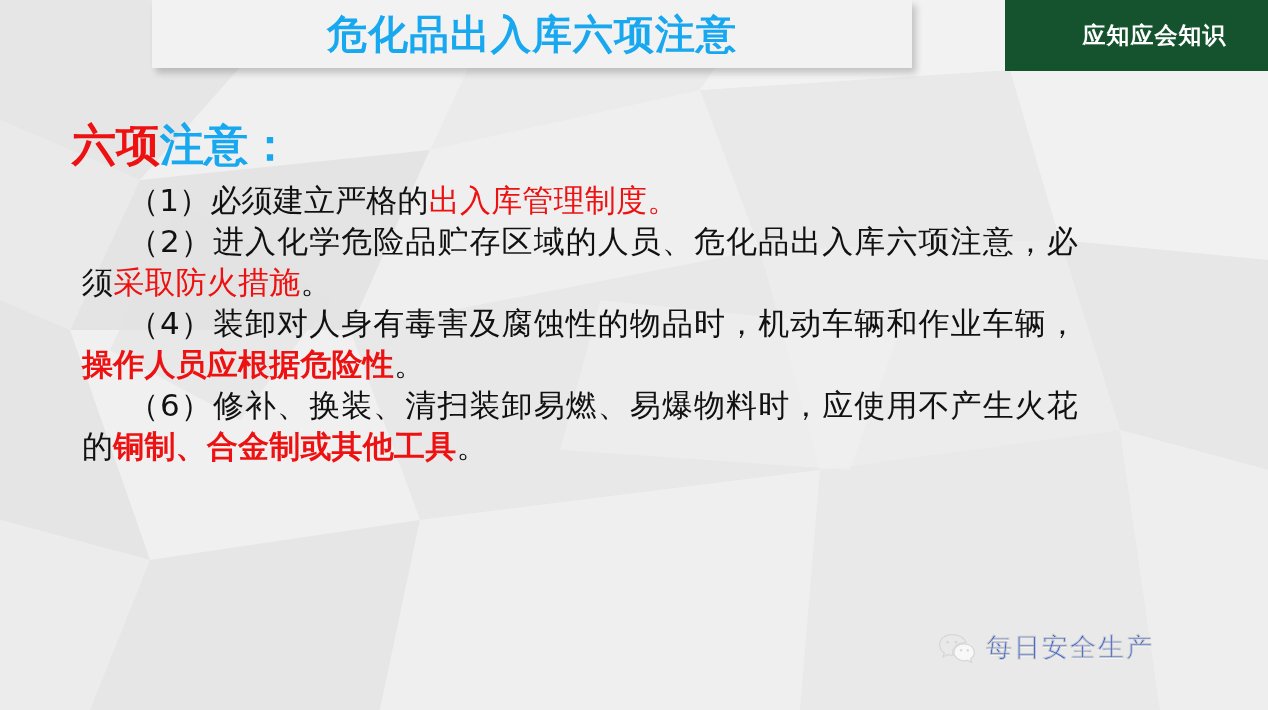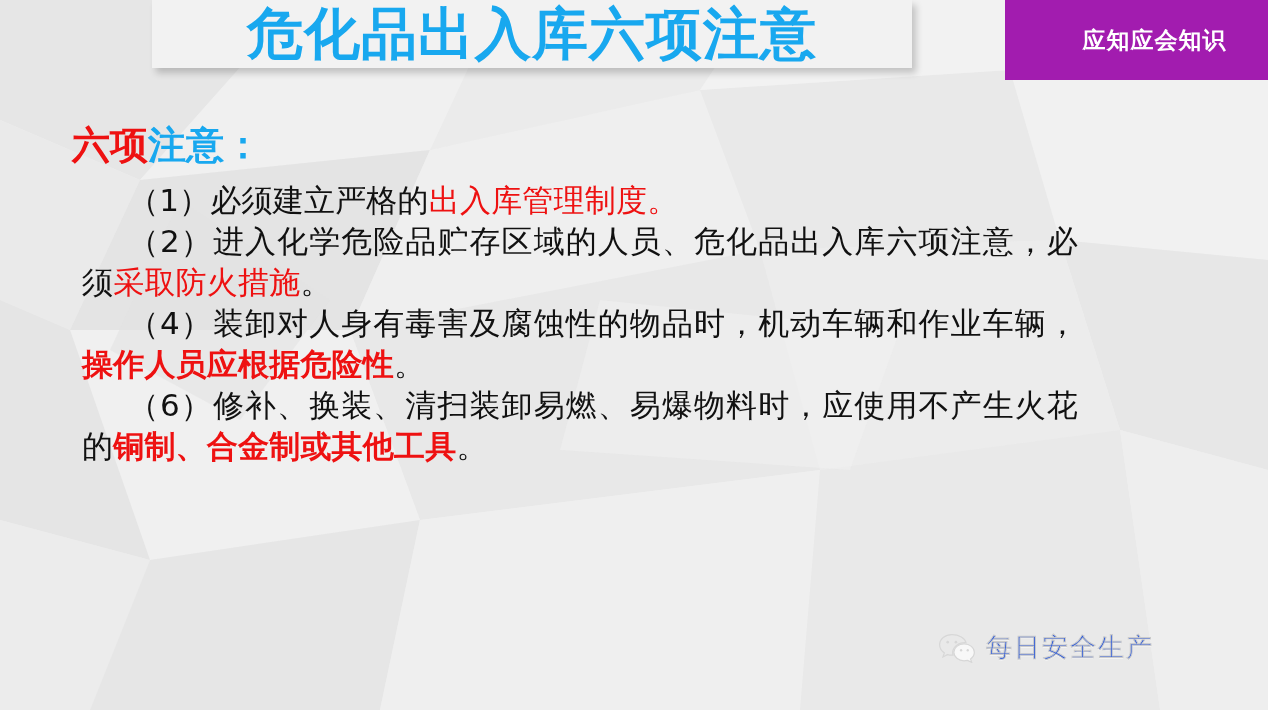--- a/index.html
+++ b/index.html
@@ -39,35 +39,35 @@
     height: 68px;
     background: #f2f2f2;
     box-shadow: 4px 5px 7px rgba(0,0,0,0.20);
     display: flex;
     align-items: center;
     justify-content: center;
     z-index: 6;
   }
   .title-text {
     font-family: "DejaVu Sans", "Liberation Sans", sans-serif;
-    font-size: 56px;
+    font-size: 40px;
     font-weight: bold;
     letter-spacing: 1px;
     color: #18a8ef;
     line-height: 1;
     white-space: nowrap;
   }
 
   .corner-tab {
     position: absolute;
     left: 1005px;
     top: 0px;
     width: 263px;
-    height: 80px;
-    background: #a21caf;
+    height: 71px;
+    background: #14532d;
     display: flex;
     align-items: center;
     justify-content: center;
     z-index: 6;
   }
   .corner-tab-text {
     font-family: "DejaVu Sans", "Liberation Sans", sans-serif;
     font-size: 23px;
     font-weight: bold;
     color: #ffffff;
@@ -80,21 +80,21 @@
   .content {
     position: absolute;
     left: 70px;
     top: 122px;
     width: 1020px;
     z-index: 5;
   }
 
   .section-heading {
     font-family: "DejaVu Sans", "Liberation Sans", sans-serif;
-    font-size: 38px;
+    font-size: 44px;
     font-weight: bold;
     line-height: 46px;
     margin: 0 0 2px 2px;
     white-space: nowrap;
   }
   .section-heading .hd-red { color: #ee1111; }
   .section-heading .hd-blue { color: #18a8ef; }
 
   .body-list {
     margin: 12px;

